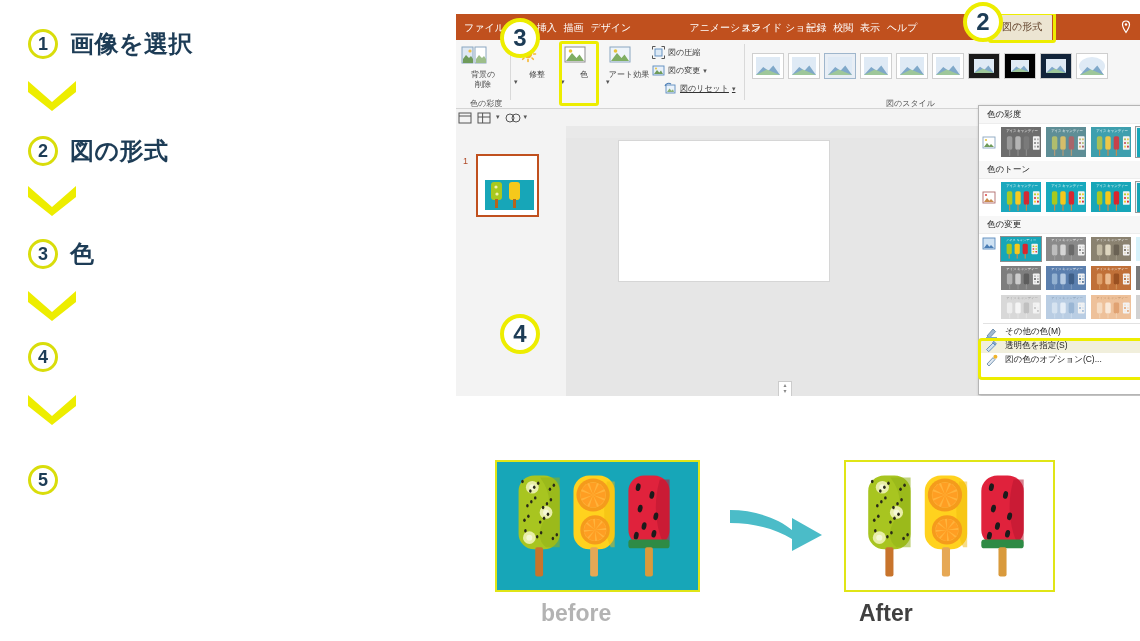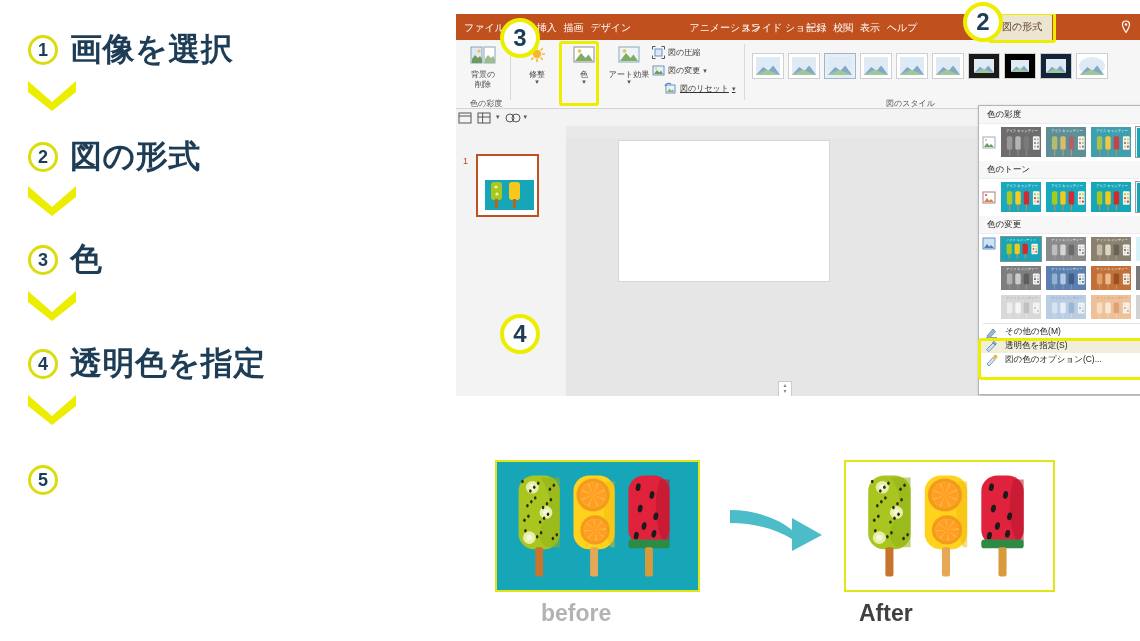--- a/index.html
+++ b/index.html
@@ -13,21 +13,21 @@
   #steps{position:absolute;left:0;top:0;width:455px;height:641px;}
   .step-row{position:absolute;display:flex;align-items:center;gap:12px;}
   .step-num{
     width:30px;height:30px;border-radius:50%;
     border:3px solid #d9dd0b;background:#ffffff;
     display:flex;align-items:center;justify-content:center;
     font-size:18px;font-weight:bold;color:#1d3c56;
     box-sizing:border-box;flex:0 0 auto;
   }
   .step-label{
-    font-size:32px;font-weight:bold;color:#1d3c56;
+    font-size:24px;font-weight:bold;color:#1d3c56;
     letter-spacing:0.5px;white-space:nowrap;
   }
   .chev{position:absolute;width:52px;height:34px;}
   .chev svg{display:block;}
 
   
   #ppt{position:absolute;left:456px;top:14px;width:684px;height:382px;
        background:#f3f3f3;overflow:hidden;}
 
   .ribbon-tabs{
@@ -45,21 +45,21 @@
   .tab-help-icon{
     position:absolute;right:6px;top:4px;width:16px;height:18px;
     display:flex;align-items:center;justify-content:center;
   }
 
   .ribbon-body{
     position:absolute;left:0;top:26px;width:684px;height:68px;
     background:#f6f6f6;border-bottom:1px solid #d4d4d4;
   }
   .rb-btn{position:absolute;display:flex;flex-direction:column;
-          align-items:center;width:46px;}
+          width:46px;}
   .rb-ico{width:28px;height:26px;display:flex;align-items:center;justify-content:center;}
   .rb-txt{font-size:8px;color:#444;text-align:center;line-height:9px;margin-top:1px;white-space:nowrap;}
   .rb-caret{font-size:7px;color:#555;line-height:6px;}
 
   .rb-small{position:absolute;display:flex;align-items:center;gap:3px;font-size:8px;color:#333;white-space:nowrap;}
   .rb-small .si{width:13px;height:13px;display:inline-block;}
 
   .sep{position:absolute;width:1px;background:#d9d9d9;}
 
   .style-gallery{position:absolute;left:0;top:0;display:flex;gap:4px;}
@@ -136,21 +136,20 @@
     <div class="step-row" style="left: 28px; top: 135px;">
       <div class="step-num">2</div>
       <div class="step-label">図の形式</div>
     </div>
     <div class="step-row" style="left: 28px; top: 238px;">
       <div class="step-num">3</div>
       <div class="step-label">色</div>
     </div>
     <div class="step-row" style="left: 28px; top: 342px;">
       <div class="step-num">4</div>
-      <div class="step-label">透明色を指定</div>
     </div>
     <div class="step-row" style="left: 28px; top: 465px;">
       <div class="step-num">5</div>
     </div>
     <div class="chev" style="left: 26px; top: 78px;">
       <svg width="52" height="34" viewBox="0 0 52 34">
         <path d="M2 3 L26 24 L50 3 L50 14 L26 33 L2 14 Z" fill="#eded00"></path>
       </svg>
     </div>
     <div class="chev" style="left: 26px; top: 183px;">

